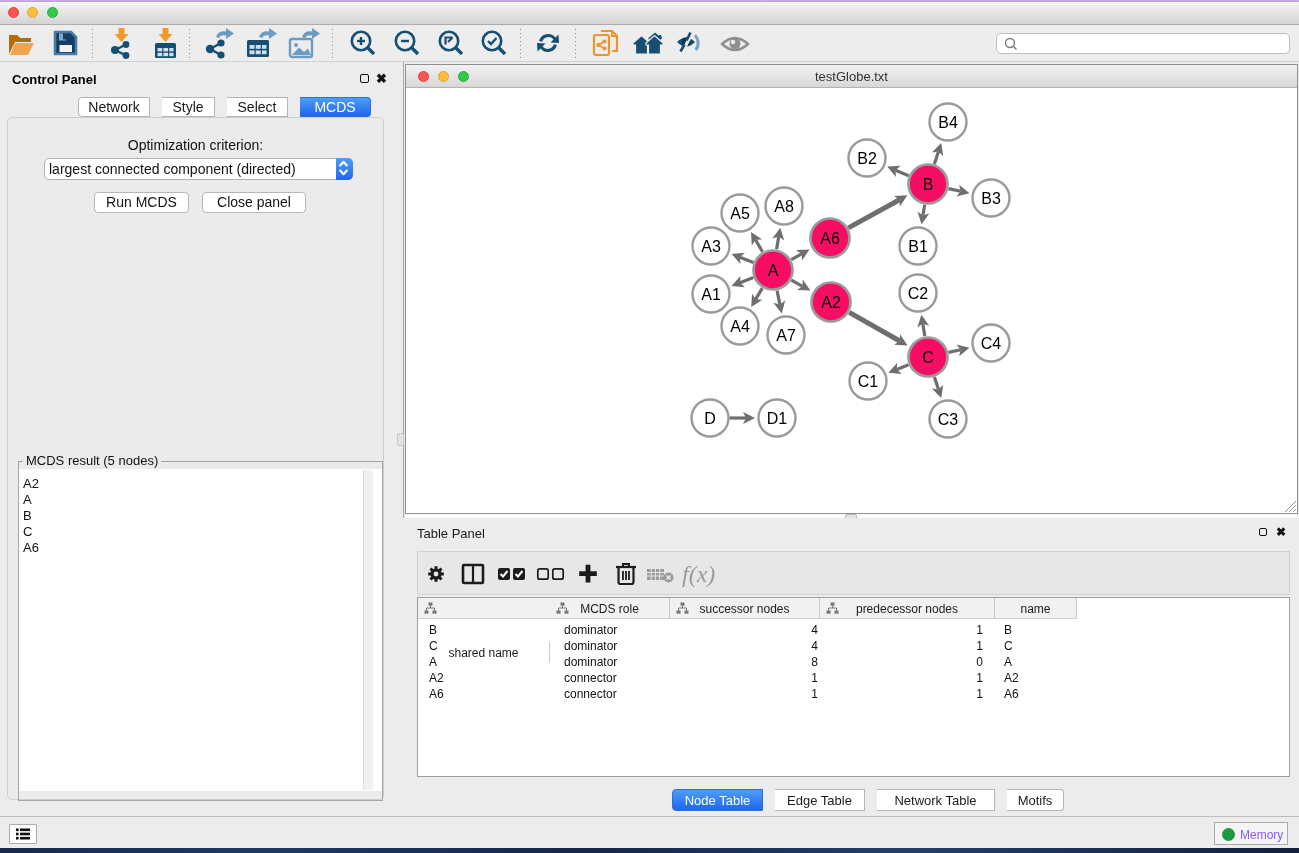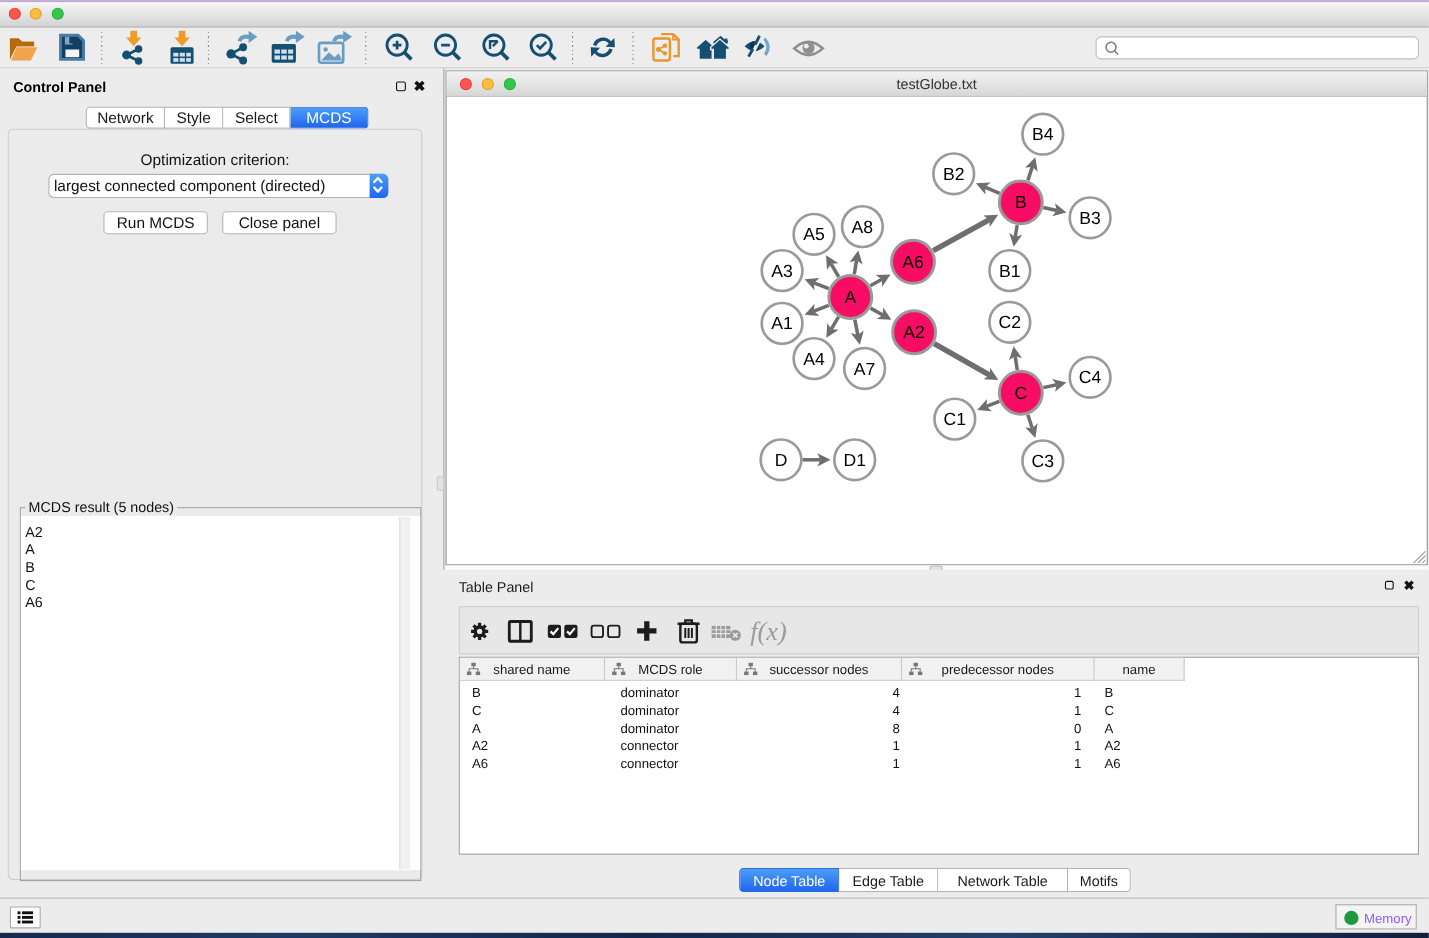--- a/index.html
+++ b/index.html
@@ -23,21 +23,21 @@
   background-image:repeating-linear-gradient(#8a8a8a 0 1.4px, transparent 1.4px 4px); }
 .ticon { position:absolute; top:2px; }
 #search { position:absolute; left:996px; top:7px; width:294px; height:21px; background:#fff; border:1px solid #bfbfbf; border-radius:5px; }
 
 
 #cpanel { left:0; top:62px; width:404px; height:754px; background:#ececec; border-right:1px solid #a9a9a9; }
 #cptitle { position:absolute; left:12px; top:10px; font-size:13px; color:#000000;font-weight:bold; }
 .wbtn-sq { position:absolute; width:9px; height:9px; border:1.6px solid #111; border-radius:2px; }
 .wbtn-x  { position:absolute; font-size:13px; font-weight:bold; color:#111; line-height:11px; }
 
-.tabbar { position:absolute; display:flex; height:20px; font-size:14px; }
+.tabbar { position:absolute; display:flex; height:20px; font-size:14px;gap:12px; }
 .tabbar .tab { background:#fff; border:1px solid #b4b4b4; border-left:none; color:#1a1a1a;
   display:flex; align-items:center; justify-content:center; }
 .tabbar .tab:first-child { border-left:1px solid #b4b4b4; border-radius:4px 0 0 4px; }
 .tabbar .tab:last-child { border-radius:0 4px 4px 0; }
 .tabbar .tab.sel { background:linear-gradient(#4d9ef7,#1f66ee); border-color:#2c6fe0; color:#fff; }
 
 #cpinner { position:absolute; left:7px; top:55px; width:377px; height:683px; background:#ebebeb;
   border:1px solid #cdcdcd; border-radius:5px; }
 #optlabel { position:absolute; left:0; top:19px; width:100%; text-align:center; font-size:14px; color:#111; }
 #dropdown { position:absolute; left:36px; top:40px; width:309px; height:22px; background:#fff;
@@ -415,21 +415,21 @@
           <rect x="0.5" y="8.5" width="4" height="3.2" fill="#777"></rect>
           <rect x="8.5" y="8.5" width="4" height="3.2" fill="#777"></rect>
           <path d="M6.5 3.7 L6.5 6 M2.5 8.5 L2.5 6 L10.5 6 L10.5 8.5" fill="none" stroke="#777" stroke-width="1"></path>
         </svg>
         <svg style="position:absolute;left:408px;top:4px" width="13" height="13" viewBox="0 0 13 13">
           <rect x="4.5" y="0.5" width="4" height="3.2" fill="#777"></rect>
           <rect x="0.5" y="8.5" width="4" height="3.2" fill="#777"></rect>
           <rect x="8.5" y="8.5" width="4" height="3.2" fill="#777"></rect>
           <path d="M6.5 3.7 L6.5 6 M2.5 8.5 L2.5 6 L10.5 6 L10.5 8.5" fill="none" stroke="#777" stroke-width="1"></path>
         </svg>
-      <div class="hcell" style="left:0; width:132px;">shared name</div>
+      <div class="hcell" style="left:0; width:132px;margin-top:44px;">shared name</div>
       <div class="hcell" style="left:132px; width:120px;">MCDS role</div>
       <div class="hcell" style="left:252px; width:150px;">successor nodes</div>
       <div class="hcell" style="left:402px; width:175px;">predecessor nodes</div>
       <div class="hcell" style="left:577px; width:82px; border-right:1px solid #c9c9c9;">name</div>
     </div>
     <div class="trow" style="left:11px; top:25px;">B</div>
 <div class="trow" style="left:146px; top:25px;">dominator</div>
 <div class="trow" style="left:380px; top:25px; width:20px; text-align:right;">4</div>
 <div class="trow" style="left:545px; top:25px; width:20px; text-align:right;">1</div>
 <div class="trow" style="left:586px; top:25px;">B</div>

